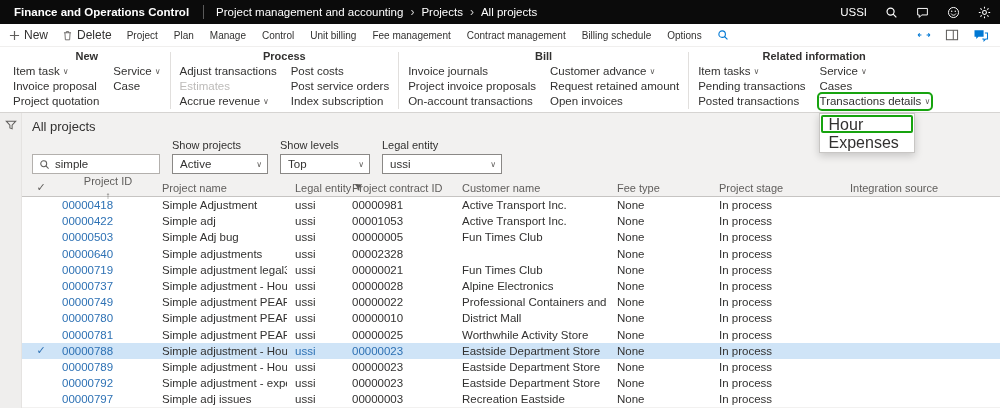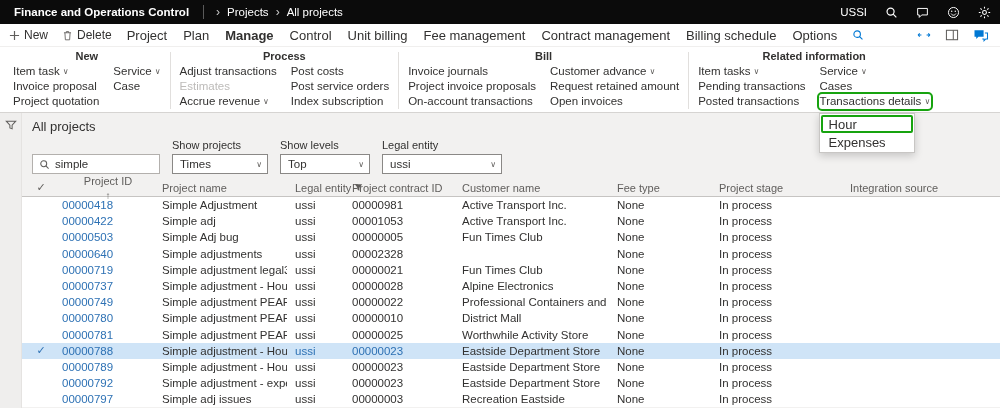--- a/index.html
+++ b/index.html
@@ -21,43 +21,43 @@
   .tb-item { padding:0 9px; height:24px; display:flex; align-items:center; cursor:default; }
   .tb-item svg { display:block; }
 
   
   .ribbon-tabs { position:absolute; top:24px; left:0; right:0; height:23px; background:#fff;
                  display:flex; align-items:center; padding-left:2px; z-index:30;
                  border-bottom:1px solid #f0efee; }
   .rtab-btn { display:flex; align-items:center; gap:4px; padding:0 7px; font-size:12px; white-space:nowrap; }
   .rtab-btn .ic svg { display:block; color:#605e5c; }
   .rtab-list { display:flex; }
-  .rtab { padding:0 8px; font-size:13px; white-space:nowrap; cursor:default; }
-  .rtab.active { font-weight:bold; }
+  .rtab { padding:0 8px; font-size:10px; white-space:nowrap; cursor:default; }
+  .rtab.active { font-weight:normal; }
   .rt-right { margin-left:auto; display:flex; align-items:center; padding-right:4px; }
   .rt-ic { padding:0 7px; display:flex; align-items:center; }
 
   
   .ribbon-content { position:absolute; top:47px; left:0; right:0; height:66px; background:#fff;
                     display:flex; align-items:stretch; border-bottom:1px solid #d6d4d2;
                     padding:2px 4px 0 4px; z-index:30; }
   .rgroup { padding:1px 9px 0; }
   .rgroup-title { font-size:11px; font-weight:bold; text-align:center; margin-bottom:3px; white-space:nowrap; }
   .rgroup-cols { display:flex; gap:14px; }
   .rcol { display:flex; flex-direction:column; gap:2px; }
   .ritem { font-size:11.5px; line-height:13px; display:flex; align-items:center;
            white-space:nowrap; position:relative; cursor:default; }
   .ritem.disabled { color:#bdbbb9; }
   .chev { font-size:8px; color:#605e5c; margin-left:3px; }
   .rsep { width:1px; background:#e1dfdd; margin:3px 0; }
   .annotated { outline:2px solid var(--green); outline-offset:1px; border-radius:2px; }
 
   .flyout { position:absolute; top:calc(100% + 5px); left:-1px; width:96px; background:#fff;
             border:1px solid #c8c6c4; box-shadow:0 3px 8px rgba(0,0,0,.18); z-index:80; padding:1px; }
-  .flyout-item { height:18px; display:flex; align-items:center; padding:0 8px; font-size:13px; color:#323130; }
+  .flyout-item { height:18px; display:flex; align-items:center; padding:0 8px; font-size:16px; color:#323130; }
   .flyout-item.annotated { outline-offset:-2px; }
 
   
   .content { position:absolute; top:113px; left:0; right:0; bottom:0; background:#f2f1f0; z-index:1; }
   .filter-strip { position:absolute; left:0; top:0; bottom:0; width:22px; background:#efeeed;
                   border-right:1px solid #e5e3e1; display:flex; justify-content:center; }
   .filter-strip .funnel { margin-top:6px; }
   .main { position:absolute; left:22px; right:0; top:0; bottom:0; }
   .page-title { font-size:13px; color:#323130; margin:6px 0 5px 10px; }
   .filter-row { display:flex; align-items:flex-end; gap:12px; margin-left:10px; }
@@ -88,20 +88,21 @@
   .hdrcheck { color:#605e5c; font-size:11px; }
   .sort { font-size:10px; color:#605e5c; }
 </style>
 </head>
 <body>
 
 <div class="topbar">
   <div class="app-title">Finance and Operations Control</div>
   <div class="tb-sep"></div>
   <nav class="breadcrumb" id="breadcrumb">
+      <span class="crumb">Project management and accounting</span>
       <span class="crumb-sep">›</span>
       <span class="crumb">Projects</span>
       <span class="crumb-sep">›</span>
       <span class="crumb">All projects</span>
     </nav>
   <div class="tb-right">
     <div class="tb-item">USSI</div>
     <div class="tb-item">
       <svg width="13" height="13" viewBox="0 0 14 14">
           <circle cx="6" cy="6" r="3.8" fill="none" stroke="#fff" stroke-width="1.3"></circle>
@@ -326,21 +327,21 @@
                 <circle cx="6" cy="6" r="3.8" fill="none" stroke="currentColor" stroke-width="1.3"></circle>
                 <path d="M8.8 8.8l3.4 3.4" stroke="currentColor" stroke-width="1.3"></path>
               </svg>
           </span>
           <span class="qval">simple</span>
         </div>
       </div>
       <div class="fblock">
         <div class="flabel">Show projects</div>
         <div class="combo" style="width:96px">
-          <span>Times</span>
+          <span>Active</span>
           <span class="cchev">∨</span>
         </div>
       </div>
       <div class="fblock">
         <div class="flabel">Show levels</div>
         <div class="combo" style="width:90px">
           <span>Top</span>
           <span class="cchev">∨</span>
         </div>
       </div>

